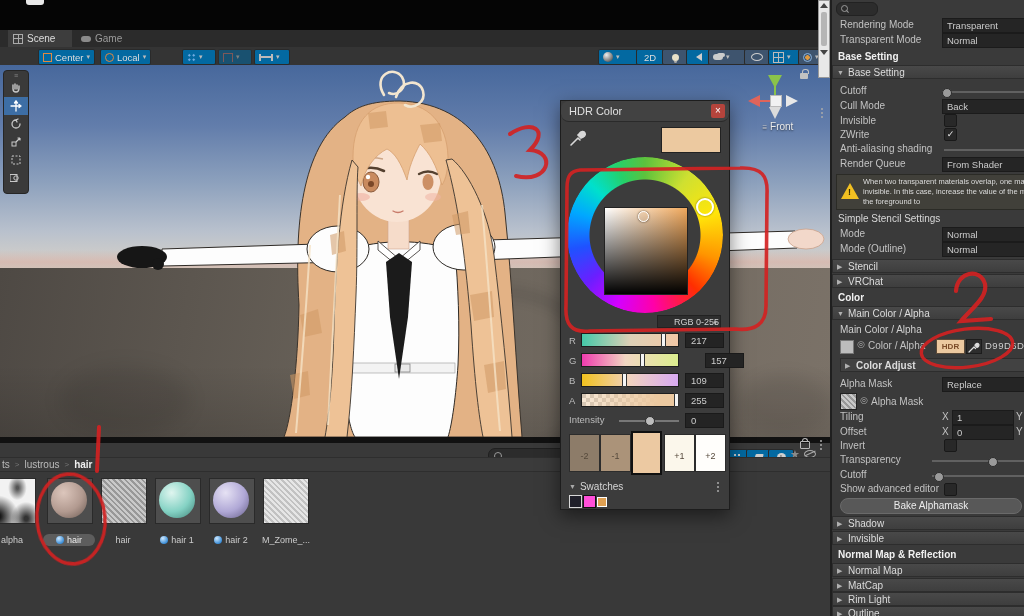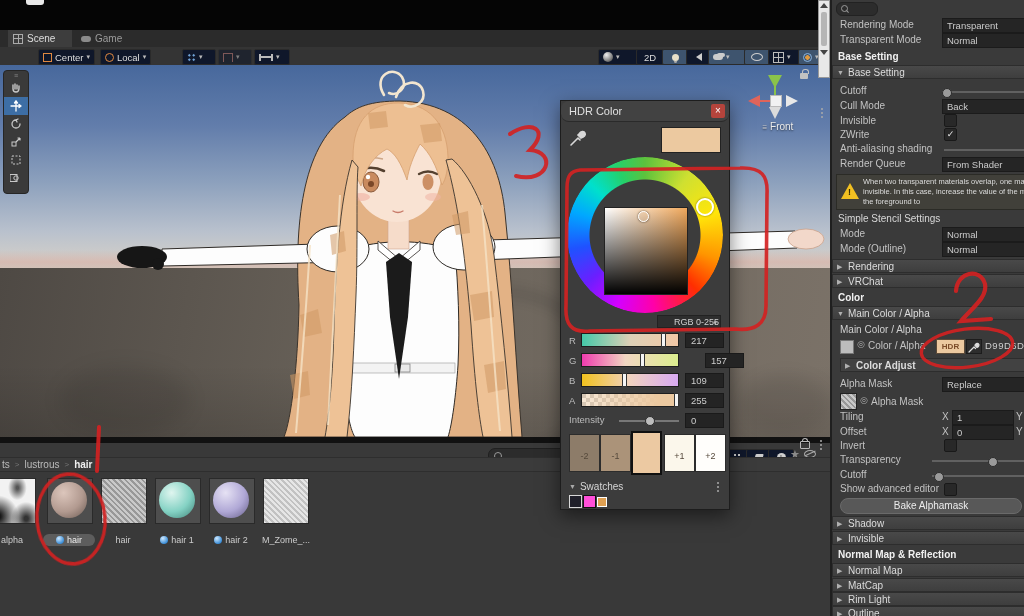--- a/index.html
+++ b/index.html
@@ -11,21 +11,21 @@
   .sect{font-size:10px;font-weight:bold;color:#f0f0f0;white-space:nowrap;}
   .field{position:absolute;height:13px;line-height:13px;background:#252525;border:1px solid #1b1b1b;
          color:#cccccc;font-size:9.5px;padding:0 4px;white-space:nowrap;}
   .fold{position:absolute;height:14px;line-height:14px;background:linear-gradient(#494949,#3e3e3e);
         border:1px solid #2d2d2d;color:#dcdcdc;font-size:10px;padding-left:15px;box-sizing:border-box;}
   .fold .arr{position:absolute;left:4px;top:0;font-size:7px;color:#b0b0b0;}
   .check{position:absolute;width:11px;height:11px;background:#282828;border:1px solid #191919;
          border-radius:2px;color:#e8e8e8;font-size:9px;line-height:11px;text-align:center;}
   .track{position:absolute;height:2px;background:#616161;}
   .handle{position:absolute;width:8px;height:8px;border-radius:50%;background:#9a9a9a;border:1px solid #2c2c2c;}
-  .ibtn{position:absolute;height:14px;background:#0f172a;border:1px solid #2a2a2a;border-radius:2px;
+  .ibtn{position:absolute;height:14px;background:#0369a1;border:1px solid #2a2a2a;border-radius:2px;
         display:flex;align-items:center;gap:3px;padding:0 4px;color:#dddddd;font-size:9.5px;}
   .caret{font-size:7px;color:#bbbbbb;}
   .thumb{position:absolute;width:44px;height:44px;background:#4e4e4e;border:1px solid #2a2a2a;}
   .sphere{position:absolute;left:3px;top:3px;width:36px;height:36px;border-radius:50%;}
   .itemlbl{position:absolute;font-size:9px;color:#cccccc;text-align:center;white-space:nowrap;
            display:flex;align-items:center;justify-content:center;gap:3px;}
   .bluedot{width:8px;height:8px;border-radius:50%;background:radial-gradient(circle at 35% 30%,#cfe9ff,#3d8fd8 70%,#1d5a9a);}
   .noise{background:
       repeating-linear-gradient(45deg,#c9c9c9 0 2px,#989898 2px 4px),
       repeating-linear-gradient(-45deg,rgba(255,255,255,.25) 0 3px,rgba(0,0,0,.15) 3px 6px);}
@@ -394,21 +394,21 @@
     </div>
 
     <span class="abs sect" style="left:6px;top:213px;font-weight:normal;color:#d8d8d8;">Simple Stencil Settings</span>
     <span class="abs lbl" style="left:8px;top:228px;">Mode</span>
     <div class="field" style="left:110px;top:227px;width:110px;">Normal</div>
     <span class="abs lbl" style="left:8px;top:243px;">Mode (Outline)</span>
     <div class="field" style="left:110px;top:242px;width:110px;">Normal</div>
 
     <div class="fold" style="left:0;top:259px;width:200px;">
       <span class="arr">▶</span>
-      <span>Rendering</span>
+      <span>Stencil</span>
     </div>
     <div class="fold" style="left:0;top:274px;width:200px;">
       <span class="arr">▶</span>
       <span>VRChat</span>
     </div>
 
     <span class="abs sect" style="left:6px;top:292px;">Color</span>
     <div class="fold" style="left:0;top:306px;width:200px;">
       <span class="arr">▼</span>
       <span>Main Color / Alpha</span>

